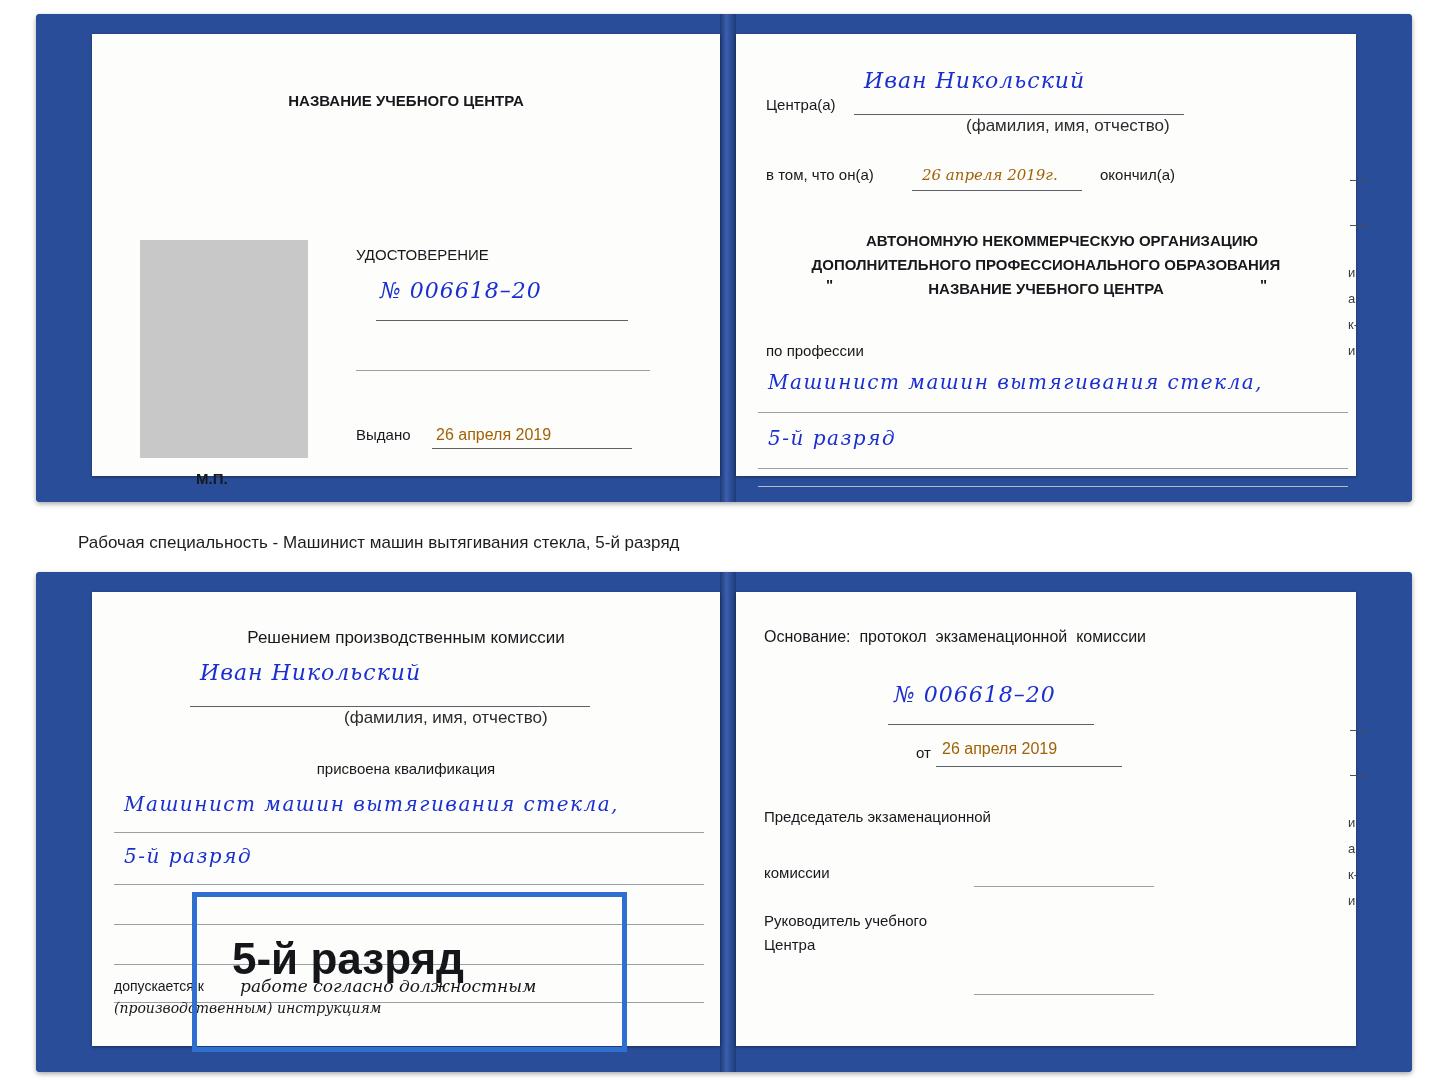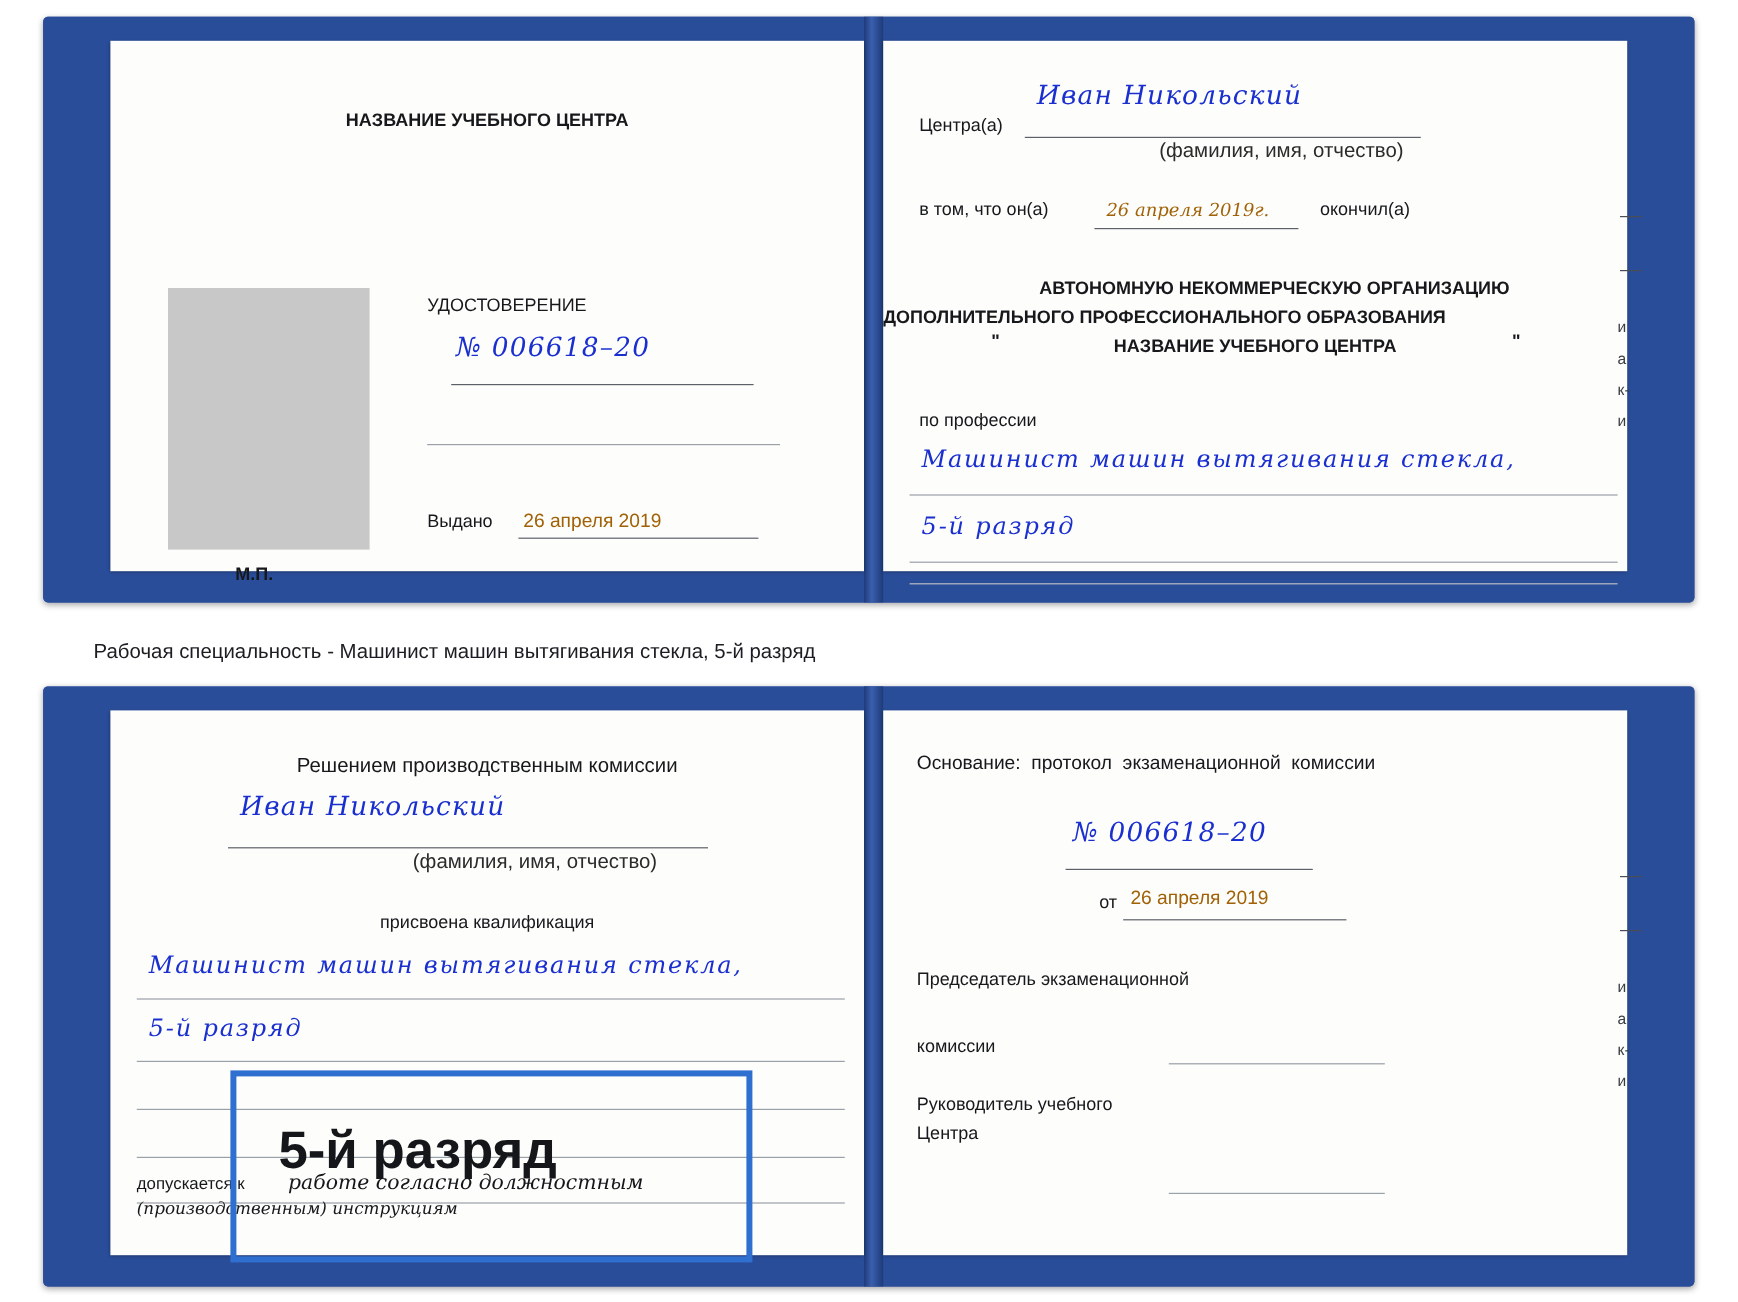--- a/index.html
+++ b/index.html
@@ -166,21 +166,21 @@
       <div class="hand blue-big" style="left:128px; top:34px;">Иван Никольский</div>
       <div class="rule" style="left:118px; top:80px; width:330px;"></div>
       <div class="lbl small" style="left:230px; top:82px;">(фамилия, имя, отчество)</div>
 
       <div class="lbl" style="left:30px; top:132px;">в том, что он(а)</div>
       <div class="typed" style="left:186px; top:132px; font-family:'DejaVu Serif',serif; font-style:italic; font-size:15px;">26 апреля 2019г.</div>
       <div class="rule" style="left:176px; top:156px; width:170px;"></div>
       <div class="lbl" style="left:364px; top:132px;">окончил(а)</div>
 
       <div class="lbl b" style="left:16px; right:0; top:198px; width:100%; text-align:center;">АВТОНОМНУЮ НЕКОММЕРЧЕСКУЮ ОРГАНИЗАЦИЮ</div>
-      <div class="lbl b" style="left:0; right:0; top:222px; width:100%; ">ДОПОЛНИТЕЛЬНОГО ПРОФЕССИОНАЛЬНОГО ОБРАЗОВАНИЯ</div>
+      <div class="lbl b" style="left:0; right:0; top:222px; width:100%; text-align:center;">ДОПОЛНИТЕЛЬНОГО ПРОФЕССИОНАЛЬНОГО ОБРАЗОВАНИЯ</div>
       <div class="lbl" style="left:90px; top:242px; font-weight:bold;">"</div>
       <div class="lbl b" style="left:0; right:0; top:246px; width:100%; text-align:center;">НАЗВАНИЕ УЧЕБНОГО ЦЕНТРА</div>
       <div class="lbl" style="left:524px; top:242px; font-weight:bold;">"</div>
 
       <div class="lbl" style="left:30px; top:308px;">по профессии</div>
       <div class="rule light" style="left:22px; top:378px; width:590px;"></div>
       <div class="hand blue-mid" style="left:32px; top:336px;">Машинист машин вытягивания стекла,</div>
       <div class="rule light" style="left:22px; top:434px; width:590px;"></div>
       <div class="hand blue-mid" style="left:32px; top:392px;">5-й разряд</div>
       <div class="rule thin" style="left:22px; top:452px; width:590px;"></div>

